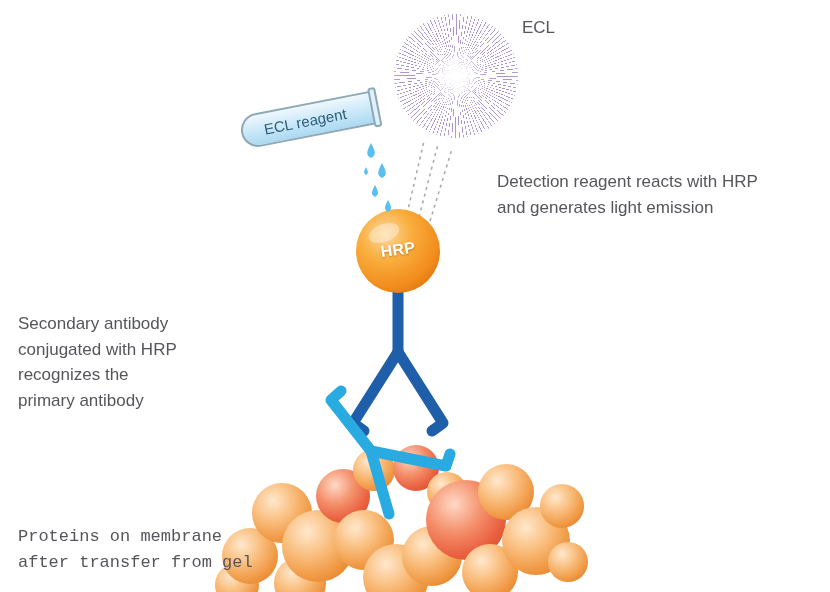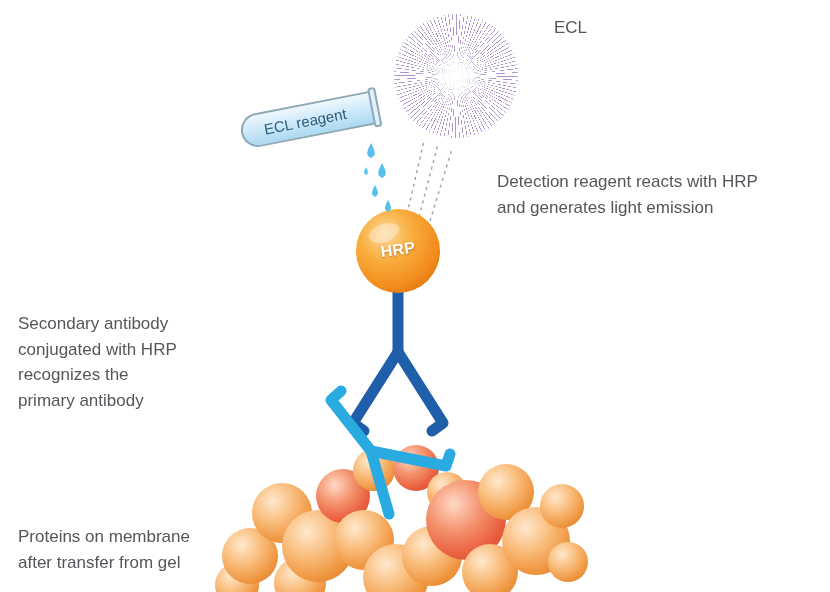--- a/index.html
+++ b/index.html
@@ -6,25 +6,25 @@
   .canvas{
     position:relative;width:830px;height:592px;background:#ffffff;
     overflow:hidden;font-family:"Liberation Sans",sans-serif;
   }
   .layer{position:absolute;left:0;top:0;}
   
   .caption{
     position:absolute;font-size:17px;line-height:1.5;color:#55565b;
     white-space:pre-line;
   }
-  .cap-ecl{left:522px;top:15px;margin-left:32px;}
+  .cap-ecl{left:522px;top:15px;}
   .cap-detection{left:497px;top:169px;}
   .cap-secondary{left:18px;top:311px;}
   .cap-primary{left:497px;top:431px;}
-  .cap-proteins{left:18px;top:524px;}
+  .cap-proteins{left:18px;top:524px;font-family:Liberation Mono, monospace;}
   
   .burst{
     position:absolute;left:394px;top:14px;width:124px;height:124px;border-radius:50%;
     background:
       radial-gradient(circle,
         rgba(255,255,255,1) 0%, rgba(255,255,255,.92) 9%,
         rgba(255,255,255,.25) 28%, rgba(255,255,255,0) 50%,
         rgba(255,255,255,.15) 72%, rgba(255,255,255,.85) 90%, #fff 100%),
       repeating-conic-gradient(from 0deg,
         rgba(154,124,190,.85) 0deg 0.7deg,

